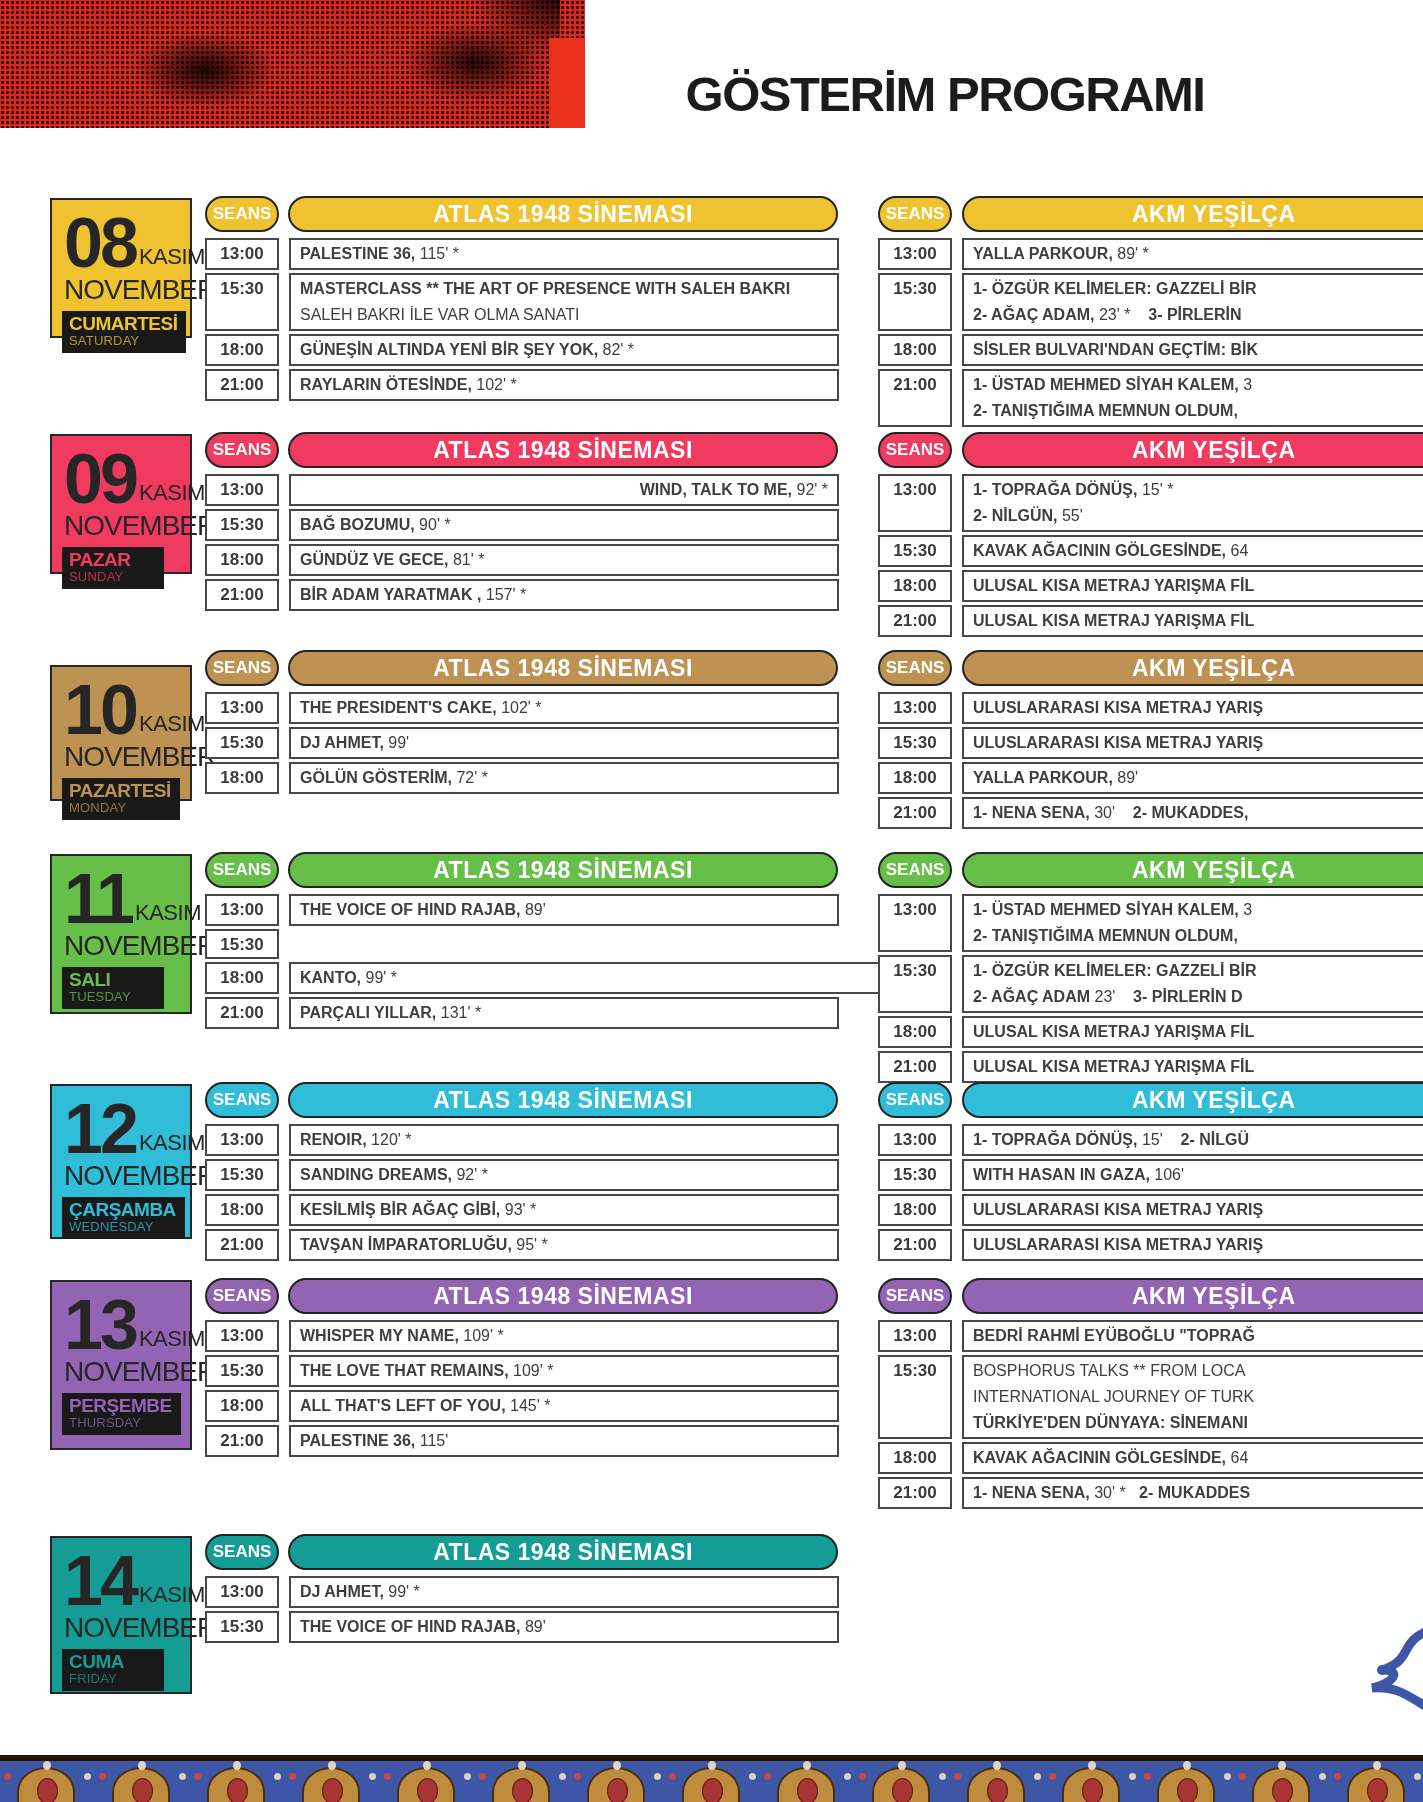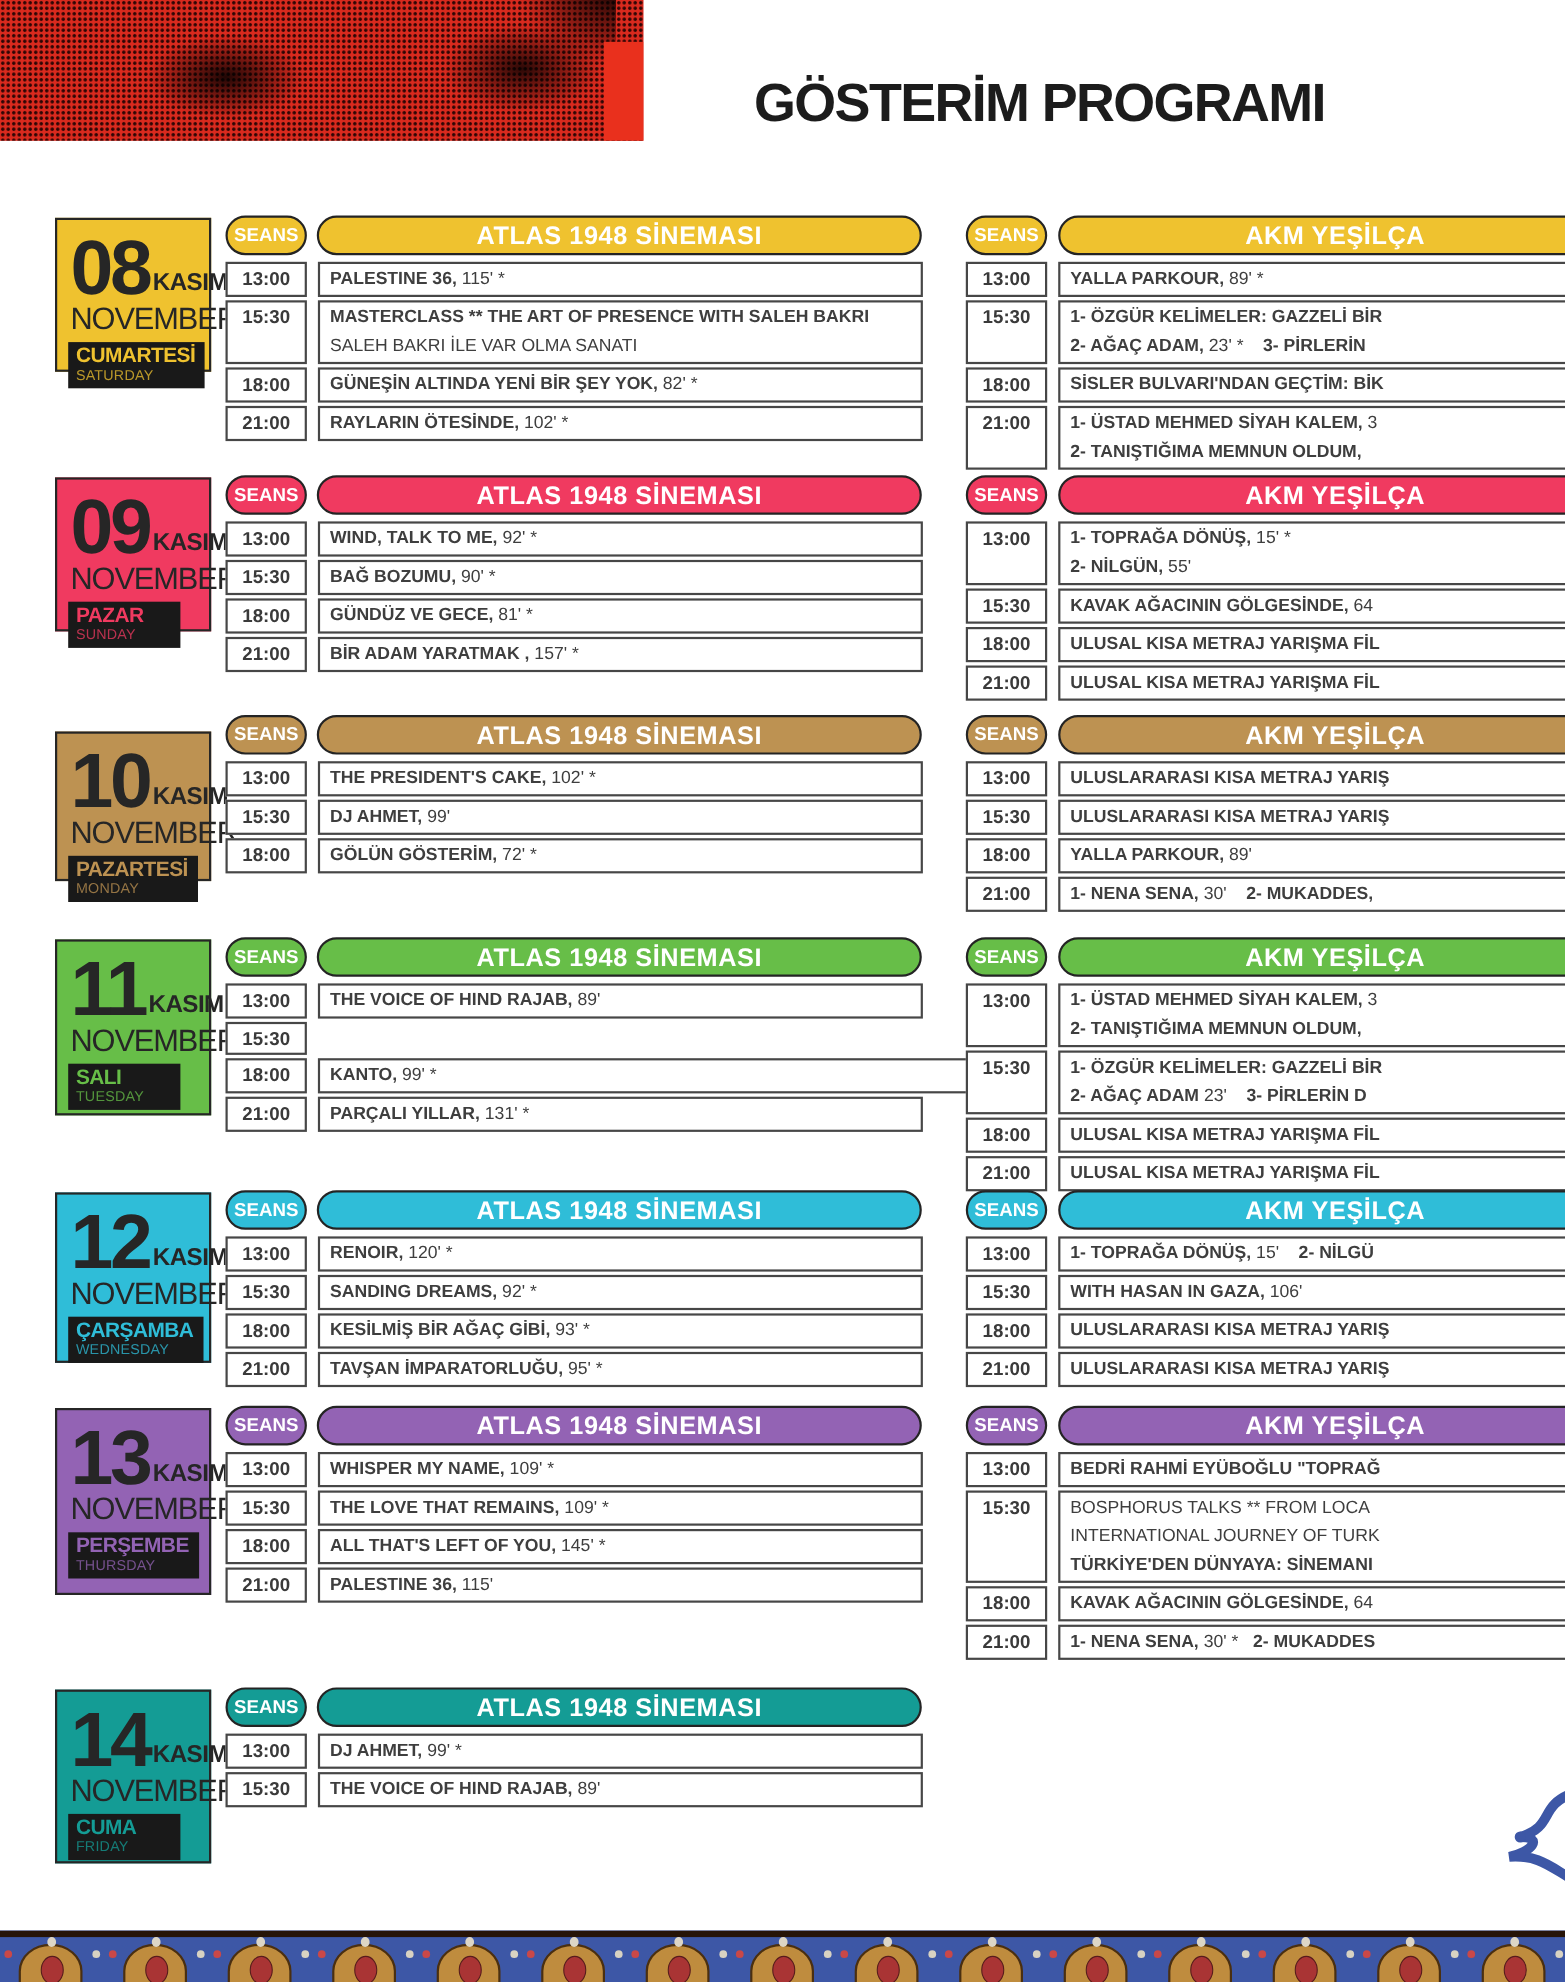--- a/index.html
+++ b/index.html
@@ -21,21 +21,21 @@
 
   
   .page-title{position:absolute;left:615px;top:66px;width:660px;text-align:center;
     font-size:49px;font-weight:700;letter-spacing:-1.5px;color:#1c1c1c;white-space:nowrap;}
 
   
   .day-section{position:absolute;left:0;width:1423px;}
   .date-block{position:absolute;left:50px;top:2px;width:142px;border:2px solid #262626;box-sizing:border-box;}
   .date-line{display:flex;align-items:flex-end;padding:16px 0 0 12px;}
   .date-num{font-size:70px;font-weight:700;letter-spacing:-3px;line-height:0.78;color:#262626;}
-  .month-tr{font-size:22px;font-weight:700;color:#262626;padding-bottom:1px;margin-left:3px;letter-spacing:-0.5px;}
+  .month-tr{font-size:22px;font-weight:400;color:#262626;padding-bottom:1px;margin-left:3px;letter-spacing:-0.5px;}
   .month-en{font-size:28px;font-weight:400;color:#262626;padding-left:12px;margin-top:3px;letter-spacing:-1px;}
   .day-box{background:#191919;width:fit-content;margin:5px 0 0 10px;padding:3px 9px 5px 7px;min-width:86px;}
   .day-tr{font-size:19px;font-weight:700;letter-spacing:-0.5px;line-height:1.05;}
   .day-en{font-size:13px;font-weight:400;opacity:0.75;letter-spacing:0.2px;line-height:1.1;}
 
   .pill{position:absolute;top:0;height:36px;border:2px solid #242424;border-radius:19px;
     box-sizing:border-box;display:flex;align-items:center;justify-content:center;
     color:#fff;font-weight:700;}
   .pill.seans{width:74px;font-size:17px;letter-spacing:0;}
   .pill.venue{font-size:23px;letter-spacing:0.5px;white-space:nowrap;overflow:hidden;}
@@ -174,21 +174,21 @@
             <div class="day-tr" style="color: rgb(240, 58, 96);">PAZAR</div>
             <div class="day-en" style="color: rgb(240, 58, 96);">SUNDAY</div>
           </div>
         </div>
         <div class="pill seans" style="left: 205px; background: rgb(240, 58, 96);">SEANS</div>
         <div class="pill venue" style="left: 288px; width: 550px; background: rgb(240, 58, 96);">ATLAS 1948 SİNEMASI</div>
         <div class="rows" style="left: 205px; top: 42px;">
           <div class="srow">
             <div class="time">13:00</div>
             <div class="rgap"></div>
-            <div class="film" style="width: 550px;">
+            <div class="film" style="width: 550px; text-align: right;">
               <div class="film-line"><span class="b">WIND, TALK TO ME,</span><span class="r"> 92' *</span></div>
             </div>
           </div>
           <div class="srow">
             <div class="time">15:30</div>
             <div class="rgap"></div>
             <div class="film" style="width: 550px;">
               <div class="film-line"><span class="b">BAĞ BOZUMU,</span><span class="r"> 90' *</span></div>
             </div>
           </div>

